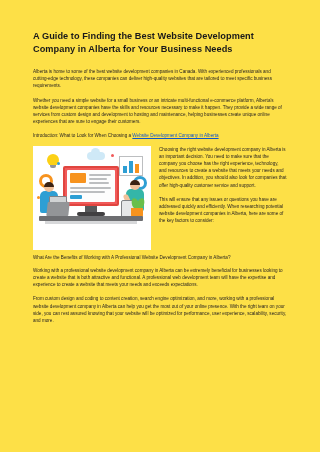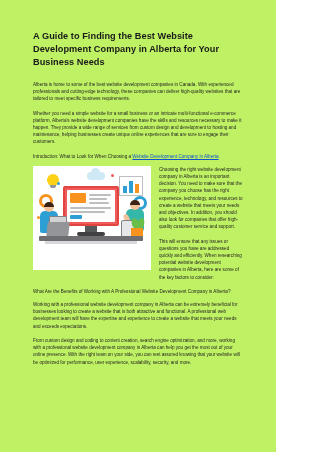--- a/index.html
+++ b/index.html
@@ -8,23 +8,23 @@
     background: #ffffff;
   }
   body {
     width: 320px;
     height: 452px;
     overflow: hidden;
     font-family: "Liberation Sans", sans-serif;
   }
   .page {
     position: relative;
-    width: 276px;
+    width: 320px;
     height: 452px;
-    background: #bef264;
+    background: #fde047;
     box-sizing: border-box;
     padding: 30px 33px 0 33px;
   }
   .doc-title {
     font-size: 9.2px;
     line-height: 13px;
     font-weight: bold;
     color: #1a1a1a;
     margin: 0 0 12px 0;
     letter-spacing: 0.05px;

